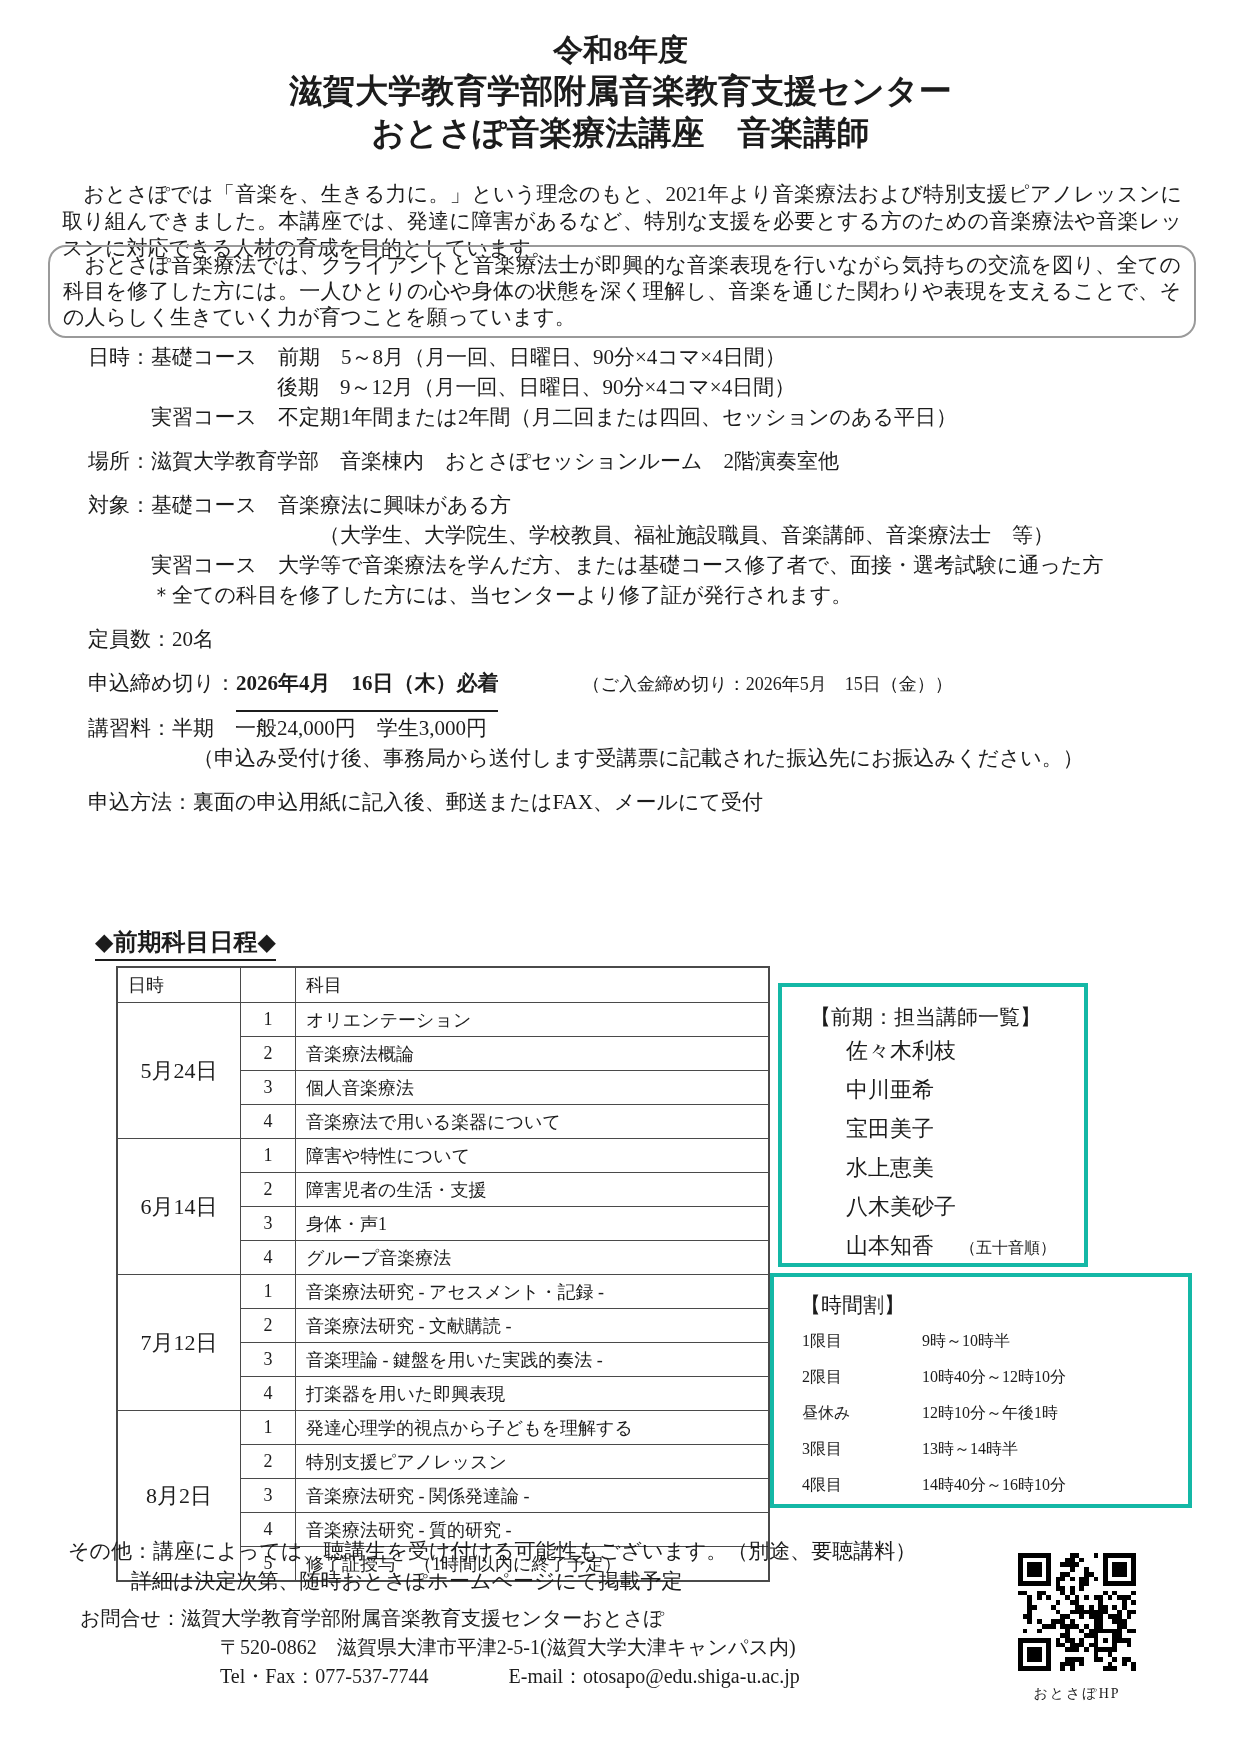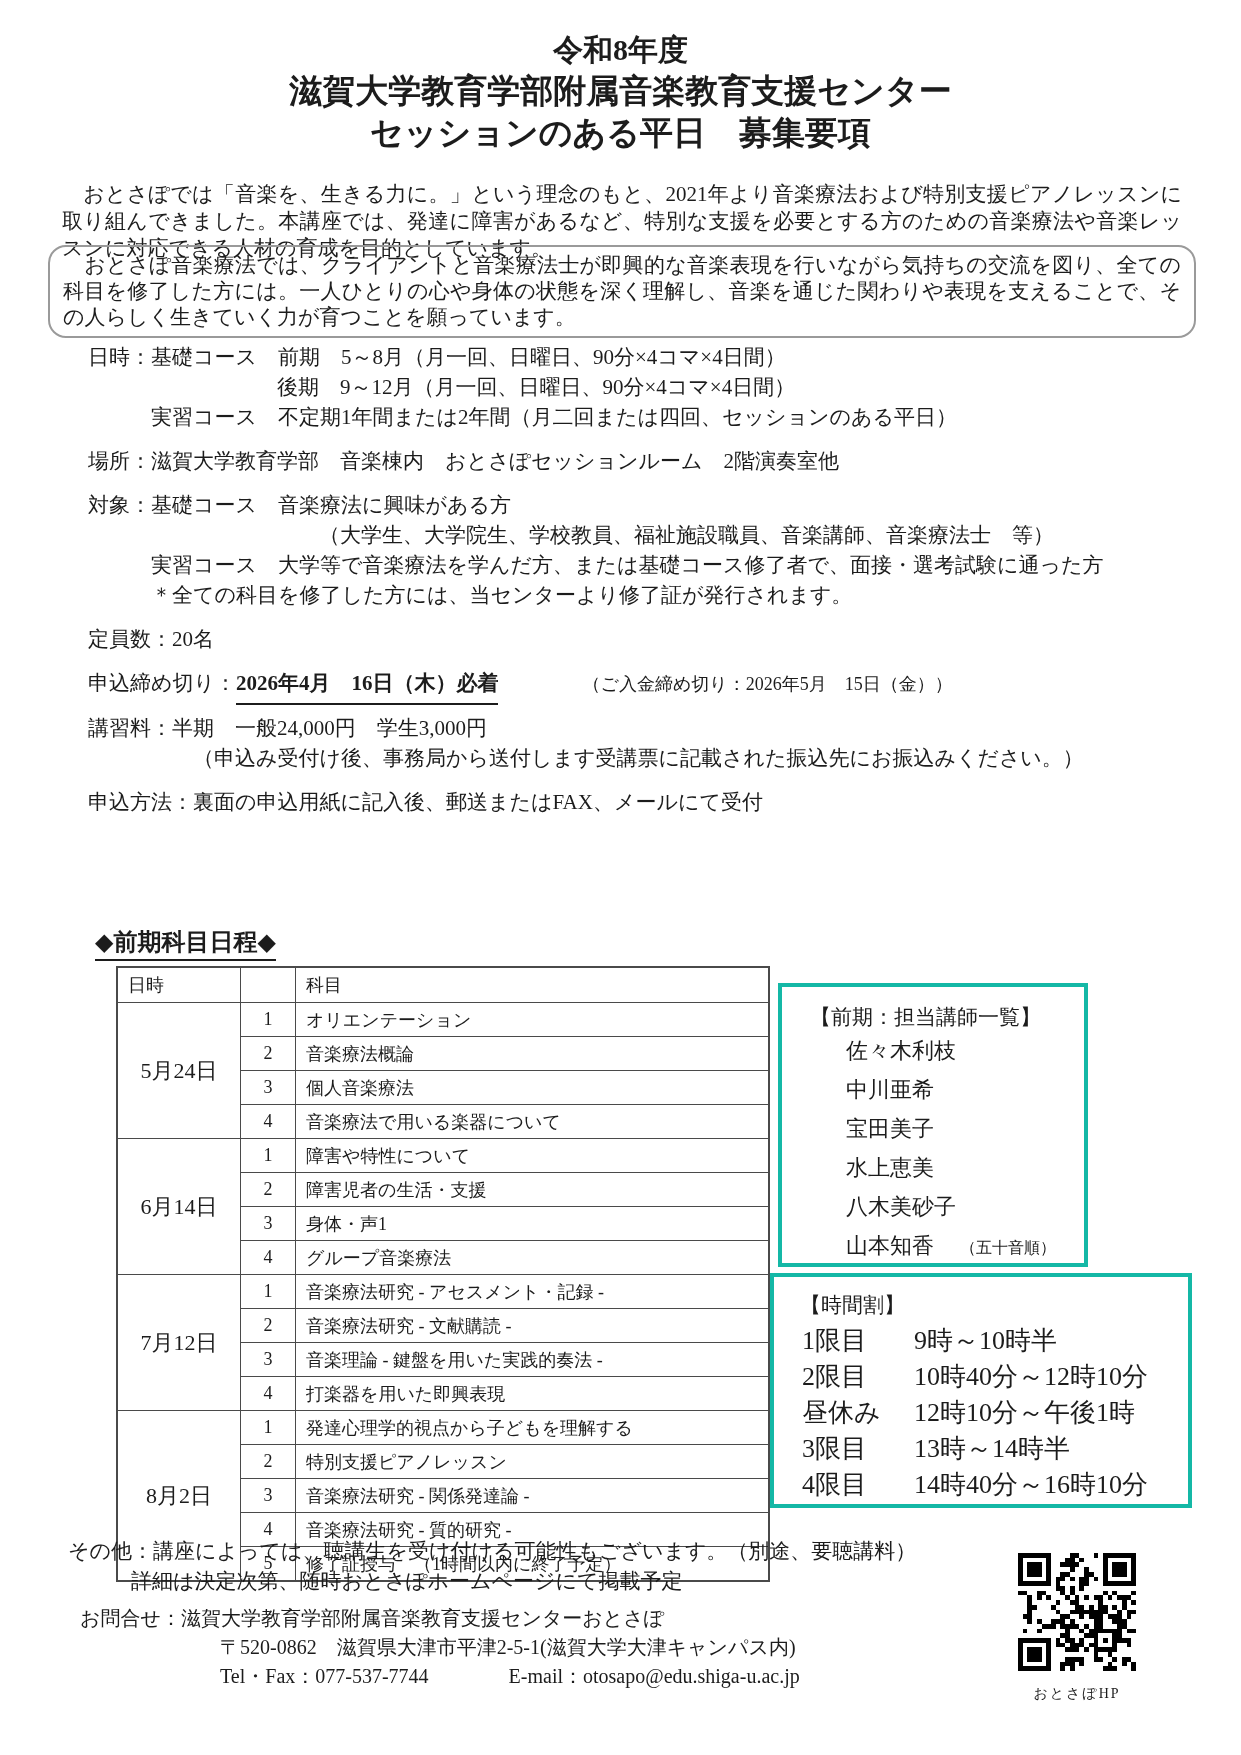--- a/index.html
+++ b/index.html
@@ -30,21 +30,21 @@
     white-space:pre-wrap;text-align:justify;
   }
 
   .details{position:absolute;top:342px;left:88px;width:1110px;font-size:21px;}
   .detail-line{line-height:30px;white-space:pre-wrap;}
   .detail-gap{height:14px;}
   .seg-normal{}
   .seg-bold_underline{
     font-weight:bold;
     border-bottom:2px solid #1c1c1c;
-    padding-bottom:8px;
+    padding-bottom:15px;
   }
   .seg-small{font-size:18px;}
 
   .schedule-heading{
     position:absolute;top:926px;left:95px;
     font-size:24px;font-weight:600;
     border-bottom:2px solid #1c1c1c;padding-bottom:1px;
   }
   .schedule-table{
     position:absolute;top:966px;left:116px;
@@ -62,42 +62,42 @@
 
   .side-box{
     position:absolute;border:4px solid #14b8a6;background:#fff;
   }
   .instructors-box{top:983px;left:778px;width:302px;height:276px;}
   .instructors-title{font-size:21px;padding:16px 0 0 28px;}
   .instructor-name{font-size:22px;line-height:39px;padding-left:64px;}
   .instructor-note{font-size:16px;padding-left:26px;}
   .timetable-box{top:1273px;left:770px;width:414px;height:227px;}
   .timetable-title{font-size:21px;padding:14px 0 4px 26px;}
-  .timetable-row{display:flex;font-size:26px;line-height:36px;padding-left:28px;}
+  .timetable-row{display:flex;font-size:16px;line-height:36px;padding-left:28px;gap:8px;}
   .tt-label{width:112px;}
   .tt-time{}
 
   .other-notes{position:absolute;top:1536px;left:68px;font-size:21px;}
   .other-line{line-height:30px;white-space:pre-wrap;}
 
   .contact-block{position:absolute;top:1604px;left:68px;font-size:20px;}
   .contact-line{line-height:29px;white-space:pre-wrap;margin-left:12px;}
 
   .qr-wrap{position:absolute;top:1553px;left:1017px;width:120px;text-align:center;}
   .qr-caption{font-size:14px;letter-spacing:2px;margin-top:10px;}
 </style>
 </head>
 <body>
 
 <div class="page">
 
   <div class="title-block">
     <div class="title-l1">令和8年度</div>
     <div class="title-l2">滋賀大学教育学部附属音楽教育支援センター</div>
-    <div class="title-l3">セッションのある平日　募集要項</div>
+    <div class="title-l3">おとさぽ音楽療法講座　音楽講師</div>
   </div>
 
   <p class="intro">　おとさぽでは「音楽を、生きる力に。」という理念のもと、2021年より音楽療法および特別支援ピアノレッスンに取り組んできました。本講座では、発達に障害があるなど、特別な支援を必要とする方のための音楽療法や音楽レッスンに対応できる人材の育成を目的としています。</p>
 
   <div class="highlight-box">　おとさぽ音楽療法では、クライアントと音楽療法士が即興的な音楽表現を行いながら気持ちの交流を図り、全ての科目を修了した方には。一人ひとりの心や身体の状態を深く理解し、音楽を通じた関わりや表現を支えることで、その人らしく生きていく力が育つことを願っています。</div>
 
   <div class="details">
       <div class="detail-line"><span class="seg-normal">日時：基礎コース　前期　5～8月（月一回、日曜日、90分×4コマ×4日間）</span></div>
       <div class="detail-line"><span class="seg-normal">　　　　　　　　　後期　9～12月（月一回、日曜日、90分×4コマ×4日間）</span></div>
       <div class="detail-line"><span class="seg-normal">　　　実習コース　不定期1年間または2年間（月二回または四回、セッションのある平日）</span></div>

